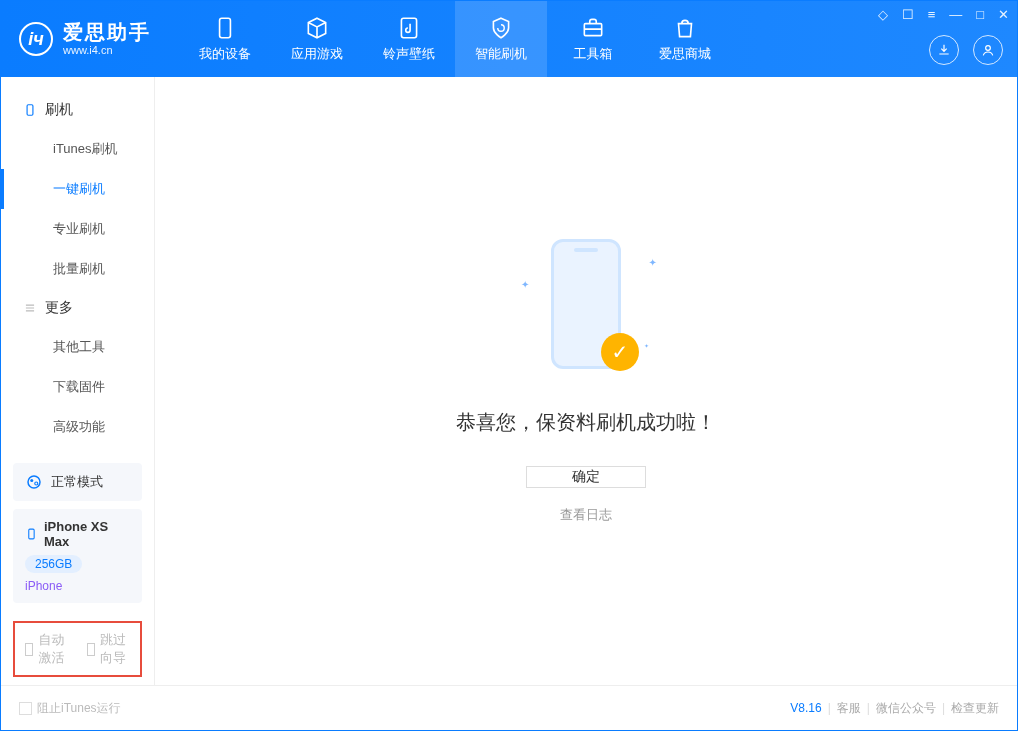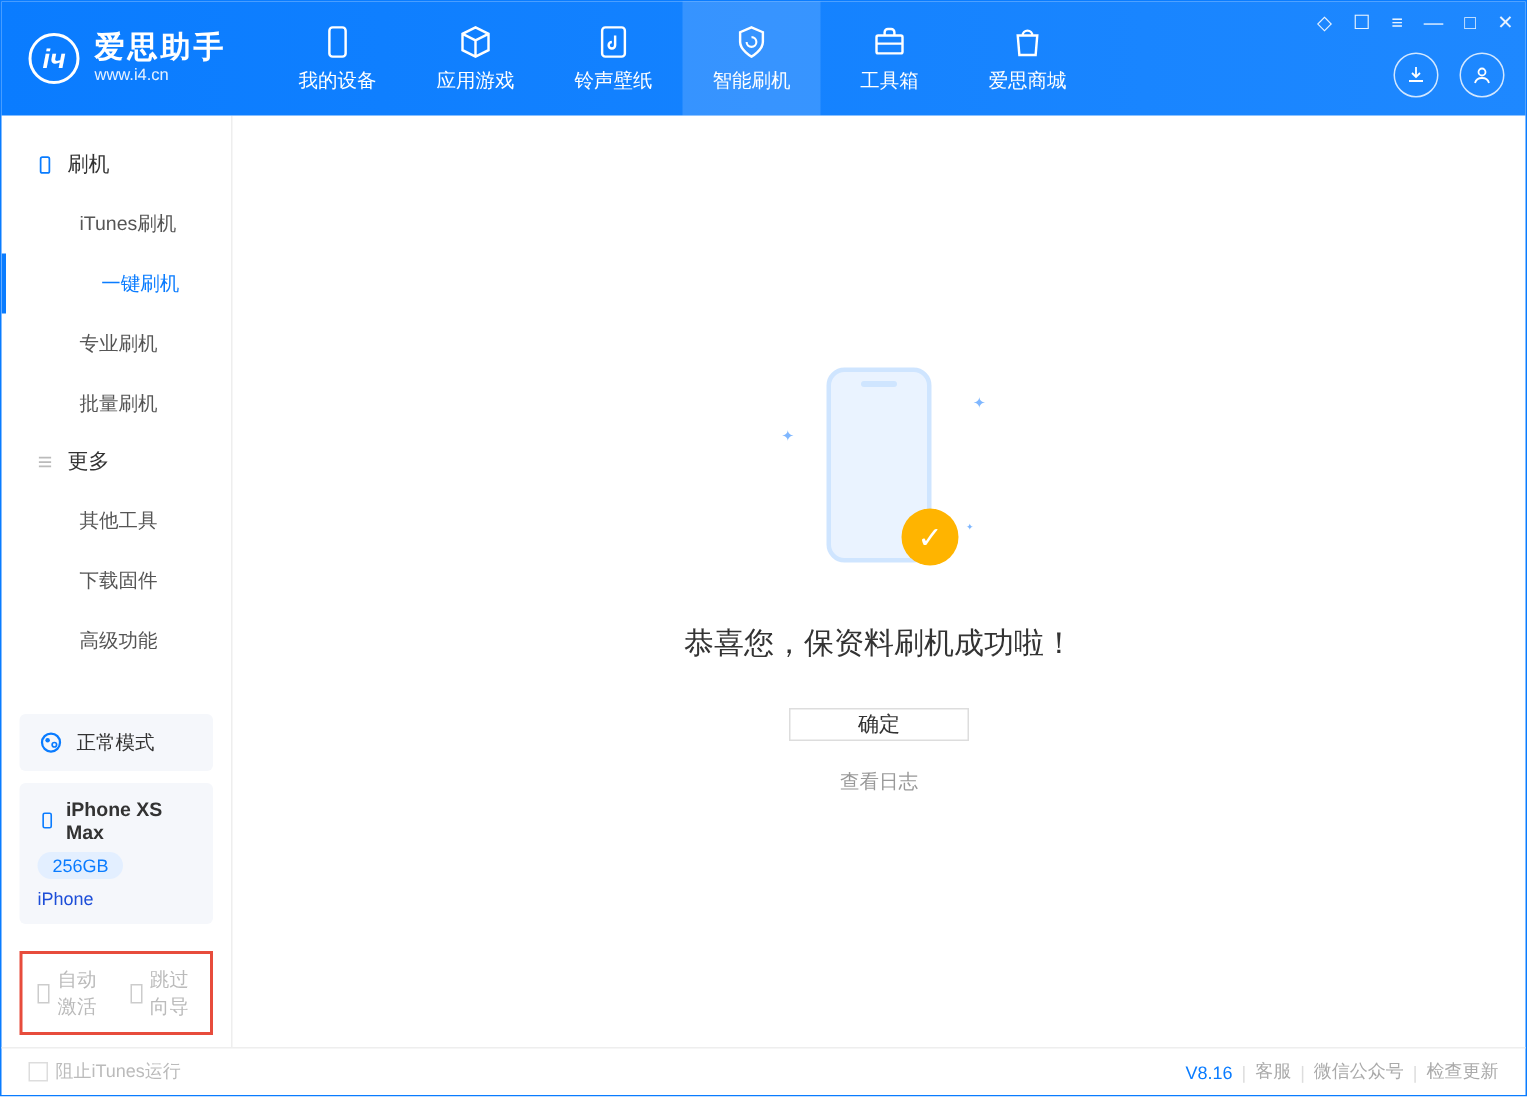--- a/index.html
+++ b/index.html
@@ -22,45 +22,45 @@
 .header-right { position: absolute; right: 14px; bottom: 12px; display: flex; gap: 14px; }
 .header-right .circ { width: 30px; height: 30px; border: 1.5px solid rgba(255,255,255,.8); border-radius: 50%; display: flex; align-items: center; justify-content: center; cursor: pointer; }
 
 
 .body { flex: 1; display: flex; overflow: hidden; }
 
 
 .sidebar { width: 154px; border-right: 1px solid #eee; display: flex; flex-direction: column; padding-top: 14px; }
 .section-head { display: flex; align-items: center; gap: 8px; padding: 10px 22px; color: #333; font-size: 14px; }
 .menu-item { padding: 11px 20px 11px 52px; font-size: 13px; color: #555; cursor: pointer; position: relative; }
-.menu-item.active { color: #0a7cff; text-align: center; }
+.menu-item.active { color: #0a7cff; }
 .menu-item.active::before { content: ""; position: absolute; left: 0; top: 0; bottom: 0; width: 3px; background: #0a7cff; }
 .sidebar-spacer { flex: 1; }
 .mode-box { margin: 6px 12px; background: #f5f7fb; border-radius: 4px; padding: 10px 12px; display: flex; align-items: center; gap: 8px; font-size: 13px; color: #333; }
 .device-box { margin: 2px 12px 10px; background: #f5f7fb; border-radius: 4px; padding: 10px 12px; font-size: 13px; }
 .device-name { font-weight: bold; color: #333; display: flex; align-items: center; gap: 6px; }
 .device-storage { display: inline-block; margin-top: 6px; background: #e3efff; color: #0a7cff; padding: 2px 10px; border-radius: 10px; font-size: 12px; }
-.device-type { margin-top: 6px; color: #1d4ed8; font-size: 12px; }
+.device-type { margin-top: 6px; color: #8b5cf6; font-size: 12px; }
 .checkbox-row { border: 2px solid #e74c3c; margin: 8px 12px; padding: 8px 10px; display: flex; gap: 18px; font-size: 13px; color: #bbb; }
 .checkbox-row label { display: flex; align-items: center; gap: 5px; cursor: pointer; }
 .cb { width: 13px; height: 13px; border: 1px solid #ccc; display: inline-block; }
 
 
 .main { flex: 1; position: relative; display: flex; flex-direction: column; align-items: center; justify-content: center; }
 .phone-illust { position: relative; width: 90px; height: 140px; margin-bottom: 30px; }
 .phone { position: absolute; left: 10px; top: 0; width: 70px; height: 130px; border: 3px solid #cfe5ff; border-radius: 12px; background: #eaf3ff; }
 .phone::before { content: ""; position: absolute; top: 6px; left: 50%; transform: translateX(-50%); width: 24px; height: 4px; background: #cfe5ff; border-radius: 3px; }
 .check-badge { position: absolute; right: -8px; bottom: 8px; width: 38px; height: 38px; background: #ffb400; border-radius: 50%; display: flex; align-items: center; justify-content: center; color: #fff; font-size: 20px; }
 .sparkle { position: absolute; color: #7fb7ff; font-size: 10px; }
 .success-msg { font-size: 20px; color: #333; margin-bottom: 30px; }
 .confirm-btn { width: 120px; height: 22px; border: 1px solid #ddd; background: #fff; font-size: 14px; color: #333; cursor: pointer; }
 .view-log { margin-top: 18px; font-size: 13px; color: #999; cursor: pointer; }
 
 
-.footer { height: 32px; border-top: 1px solid #eee; display: flex; align-items: center; padding: 0 18px; font-size: 12px; color: #bbb; }
+.footer { height: 45px; border-top: 1px solid #eee; display: flex; align-items: center; padding: 0 18px; font-size: 12px; color: #bbb; }
 .footer .cb { border-color: #ddd; }
 .footer-right { margin-left: auto; display: flex; align-items: center; gap: 6px; color: #aaa; }
 .footer-right .sep { color: #ddd; }
 .version { color: #0a7cff; }
 .f-link { cursor: pointer; }
 </style>
 </head>
 <body>
 
 <div class="app">

